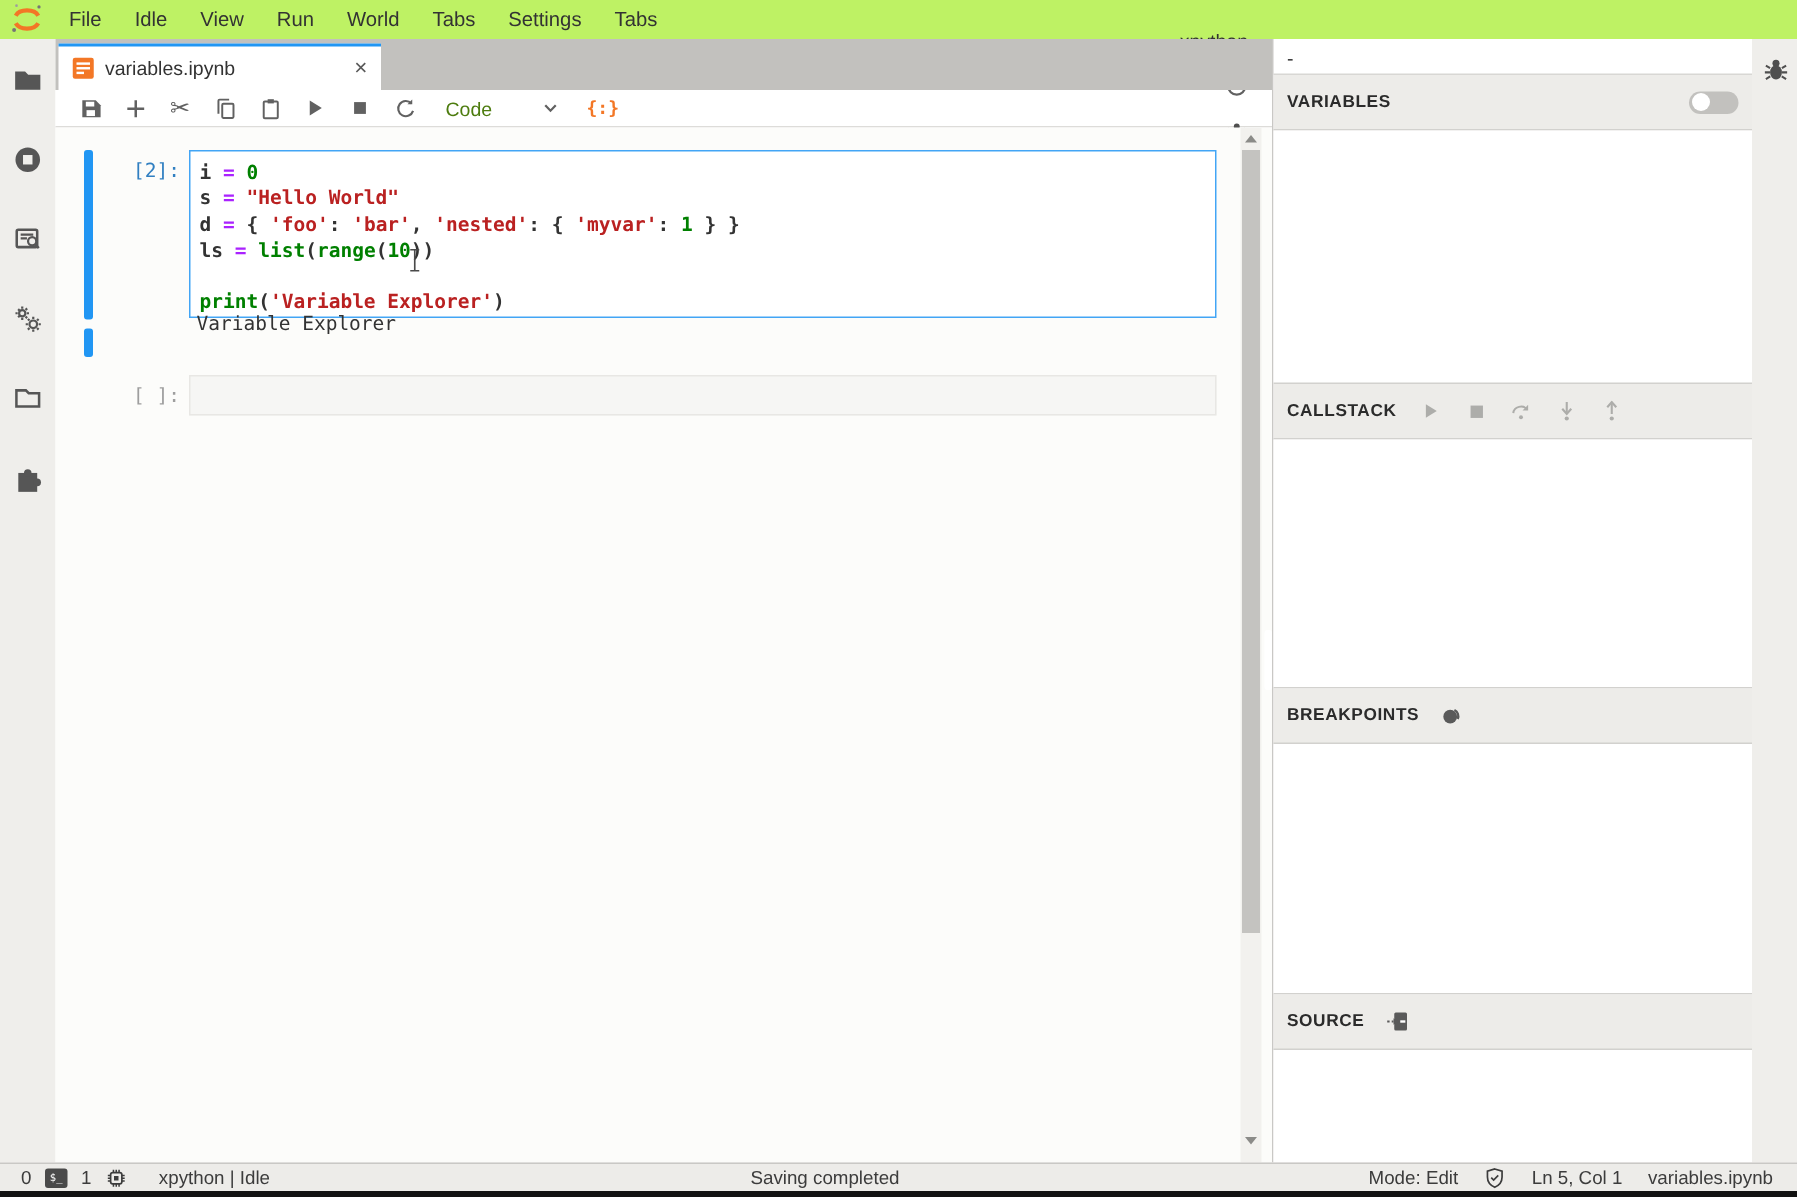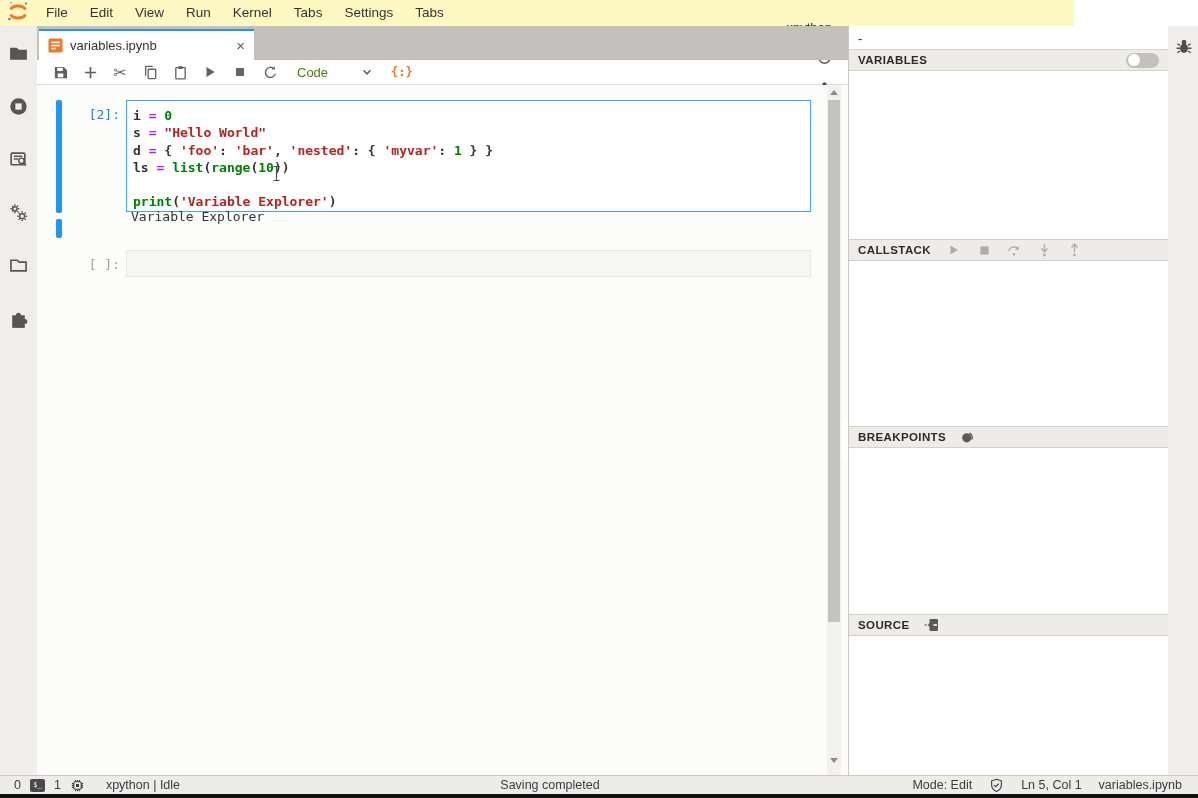--- a/index.html
+++ b/index.html
@@ -1,21 +1,21 @@
 <!DOCTYPE html>
 <html><head>
 <meta charset="utf-8">
 <style>
   * { box-sizing: border-box; margin: 0; padding: 0; }
   html,body { width:1198px; height:798px; overflow:hidden; }
   body { position:relative; background:#fff; font-family:"Liberation Sans", sans-serif; color:#333; }
   svg { display:block; }
 
   
-  #menubar { position:absolute; top:0; left:0; width:1074px; height:26px; background:#fef9c3; display:flex; align-items:flex-start; }
+  #menubar { position:absolute; top:0; left:0; width:1198px; height:26px; background:#bef264; display:flex; align-items:center; }
   #jupyter-logo { margin-left:6px; width:24px; height:24px; }
   #menu-items { display:flex; align-items:center; height:100%; margin-left:5px; }
   .menu-item { padding:0 11px; font-size:13.5px; color:#333; line-height:26px; cursor:default; }
 
   
   #left-sidebar { position:absolute; left:0; top:26px; width:37px; height:749px; background:#efeeeb; }
   .sb-icon { position:absolute; left:8px; width:21px; height:21px; }
 
   
   #main { position:absolute; left:37px; top:26px; width:811px; height:749px; display:flex; flex-direction:column; }
@@ -58,21 +58,21 @@
   #nb-scrollbar { position:absolute; left:790px; top:0; width:14px; height:690px; background:#f2f1ee; }
   #nb-scroll-thumb { position:absolute; left:1px; top:15px; width:12px; height:522px; background:#c4c3c0; }
   .scroll-arrow { position:absolute; left:3px; width:0; height:0; border-left:4px solid transparent; border-right:4px solid transparent; }
   #scroll-up { top:5px; border-bottom:5px solid #8b8b88; }
   #scroll-down { top:673px; border-top:5px solid #8b8b88; }
   #splitter-handle { position:absolute; left:806px; top:335px; width:5px; height:40px; background:#fff; border-radius:2px; }
 
   
   #debugger-panel { position:absolute; left:848px; top:26px; width:320px; height:749px; background:#fff; border-left:1px solid #c9c8c5; display:flex; flex-direction:column; }
   #dbg-title { height:24px; padding:5px 9px 0; font-size:13px; color:#333; border-bottom:1px solid #d8d7d4; flex:none; }
-  .dbg-header { height:21px; background:#edece9; border-bottom:1px solid #d2d1ce; display:flex; align-items:center; padding:0 9px; flex:none; }
+  .dbg-header { height:37px; background:#edece9; border-bottom:1px solid #d2d1ce; display:flex; align-items:center; padding:0 9px; flex:none; }
   .dbg-header + .dbg-content { border-top:none; }
   .dbg-header-label { font-size:11.5px; font-weight:bold; letter-spacing:.4px; color:#2b2b2b; }
   .dbg-content { background:#fff; border-bottom:1px solid #d2d1ce; flex:none; }
   #variables-content { height:169px; }
   #callstack-content { height:166px; }
   #breakpoints-content { height:167px; }
   #source-content { flex:1; border-bottom:none; }
   #variables-toggle { margin-left:auto; }
   #callstack-buttons { display:flex; align-items:center; gap:16px; margin-left:16px; }
   .dbg-btn { width:14px; height:14px; display:flex; align-items:center; justify-content:center; }
@@ -97,24 +97,24 @@
 <div id="menubar">
   <svg id="jupyter-logo" viewBox="0 0 24 24">
     <path d="M4.5 14.5 a8 5.4 0 0 0 15 0" stroke="#f37726" stroke-width="2.8" fill="none"></path>
     <path d="M4.5 9.5 a8 5.4 0 0 1 15 0" stroke="#f37726" stroke-width="2.8" fill="none"></path>
     <circle cx="3.4" cy="19" r="1.3" fill="#757575"></circle>
     <circle cx="20" cy="3.6" r="1.1" fill="#757575"></circle>
     <circle cx="5" cy="2.8" r="0.9" fill="#9e9e9e"></circle>
   </svg>
   <div id="menu-items">
       <span class="menu-item">File</span>
-      <span class="menu-item">Edit</span>
+      <span class="menu-item">Idle</span>
       <span class="menu-item">View</span>
       <span class="menu-item">Run</span>
-      <span class="menu-item">Kernel</span>
+      <span class="menu-item">World</span>
       <span class="menu-item">Tabs</span>
       <span class="menu-item">Settings</span>
       <span class="menu-item">Tabs</span>
     </div>
 </div>
 
 <div id="left-sidebar">
   <svg class="sb-icon" style="top:17px" viewBox="0 0 20 20">
     <path d="M2 4.5h6.3l2 2H18v9.5H2z" fill="#565656"></path>
   </svg>

